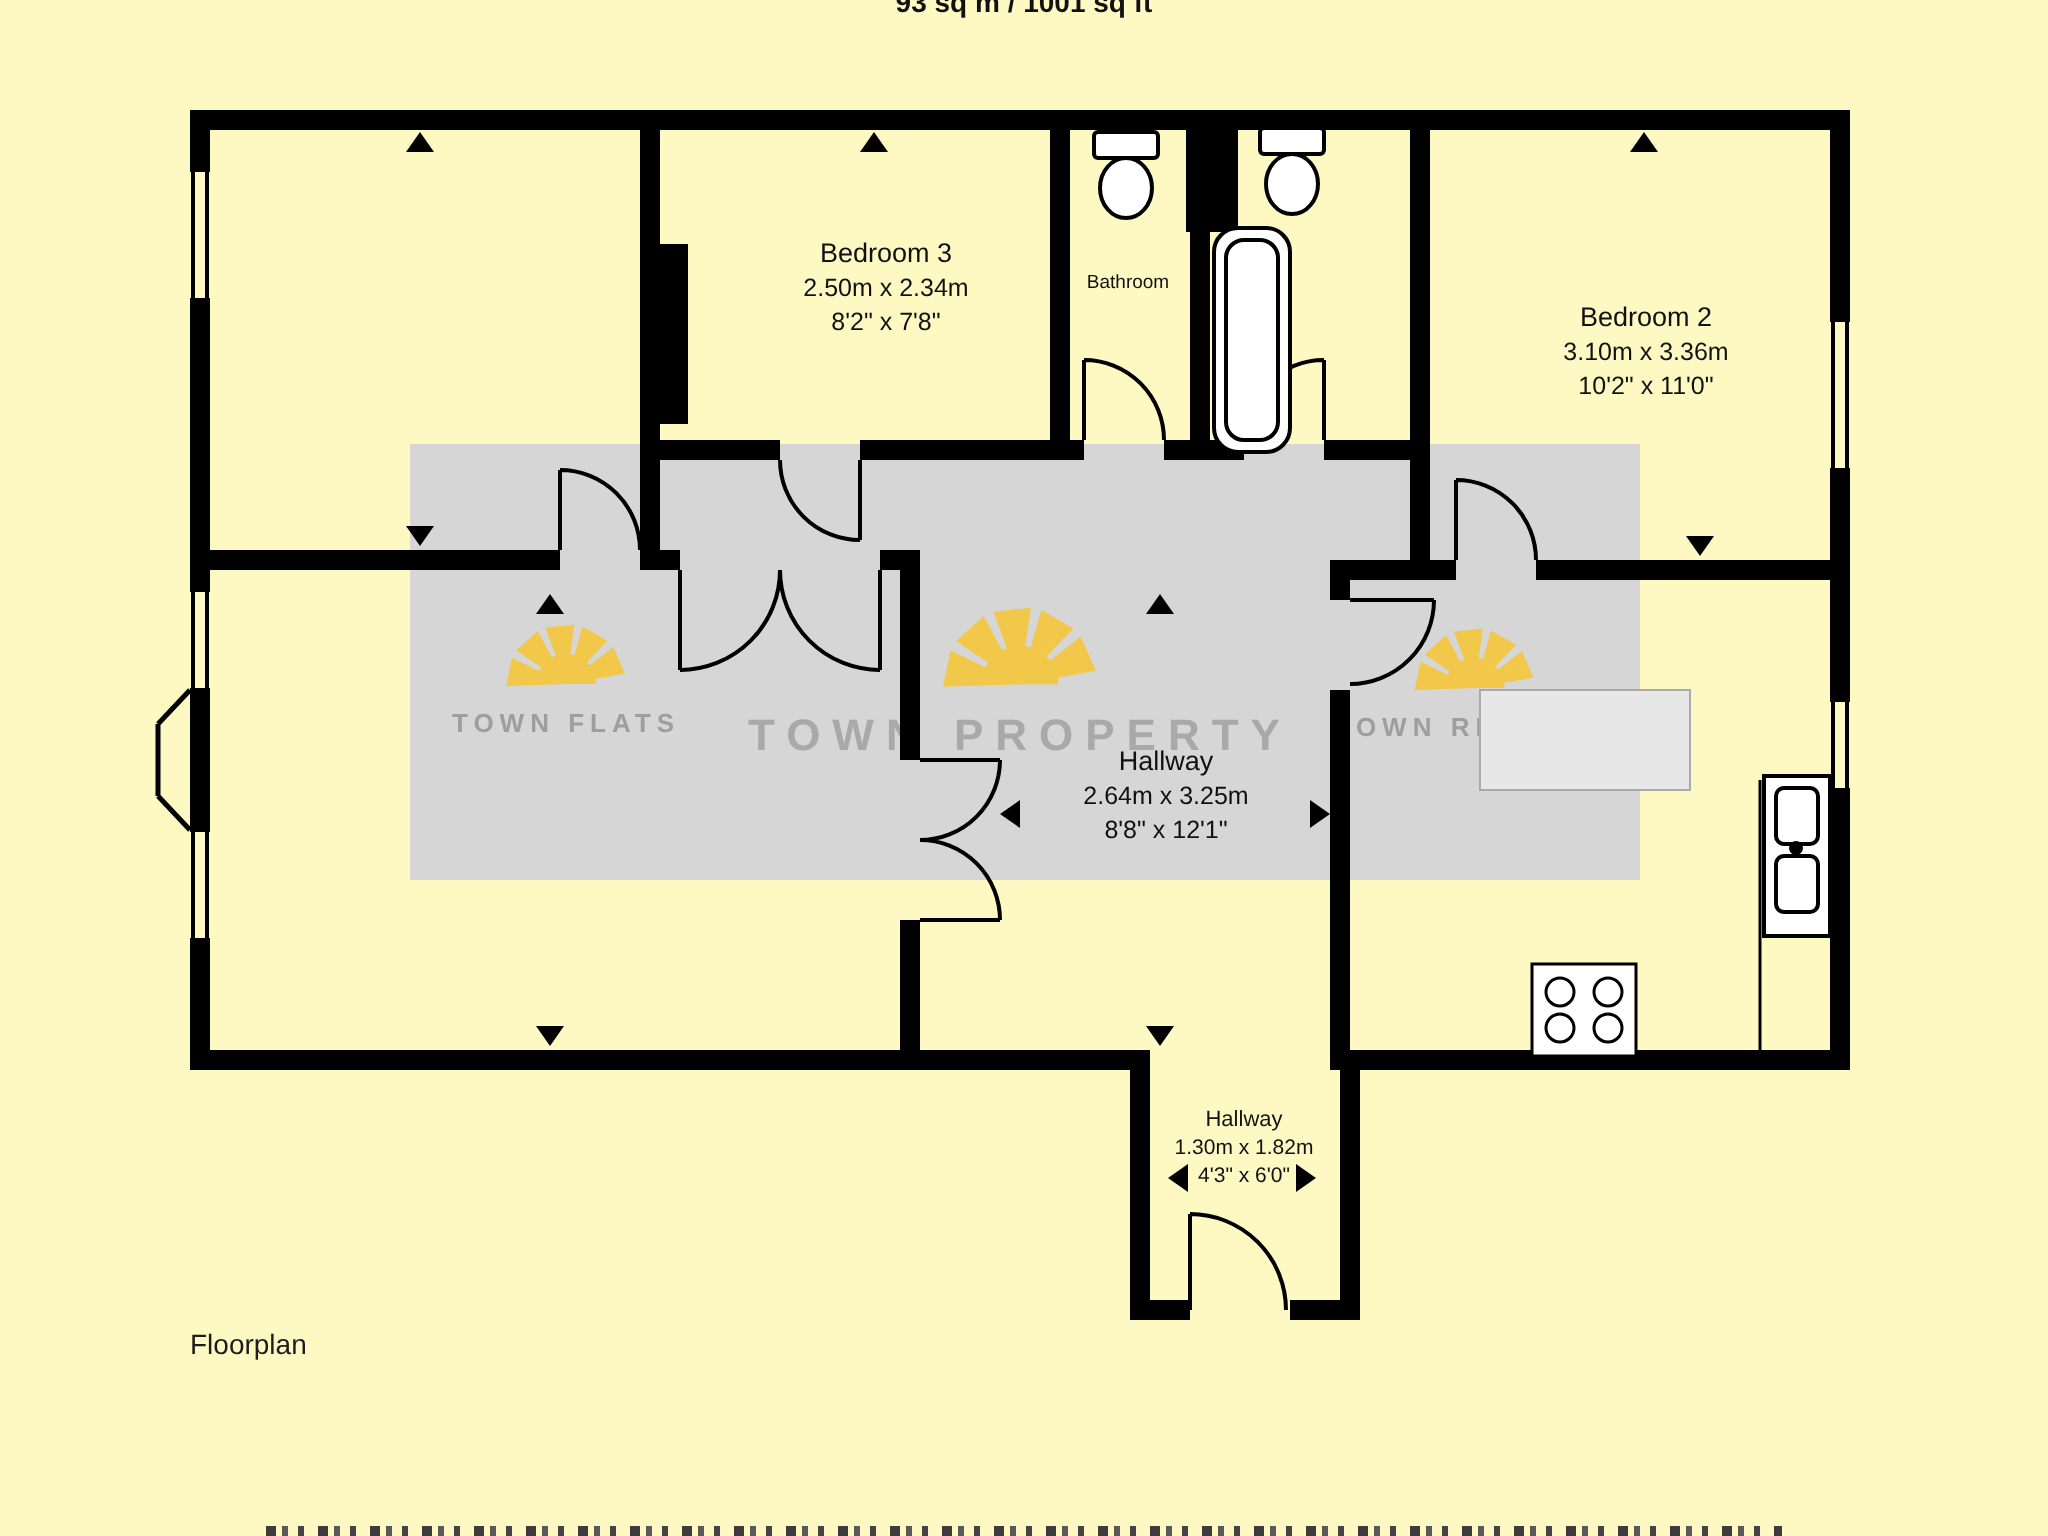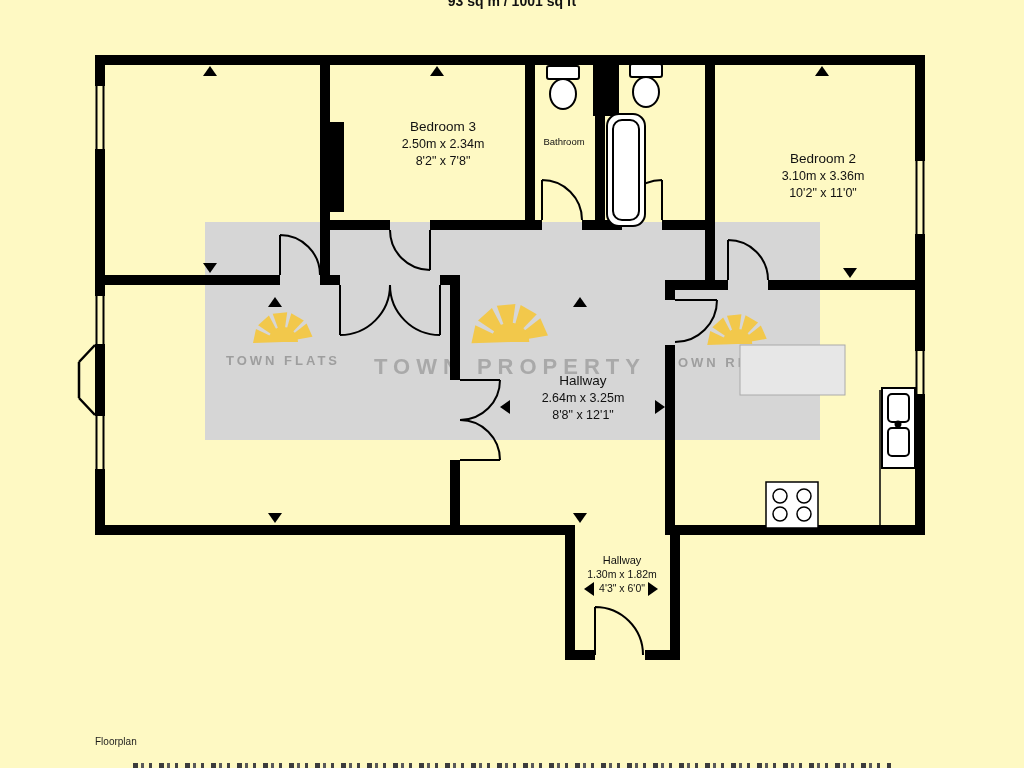--- a/index.html
+++ b/index.html
@@ -1,20 +1,20 @@
 <!DOCTYPE html>
 <html><head>
 <meta charset="utf-8">
 <style>
   html,body{margin:0;padding:0;background:#fff;}
   .canvas{position:relative;width:1024px;height:768px;background:#fef9c3;overflow:hidden;
           font-family:"Liberation Sans",sans-serif;color:#111;}
   .header-area{position:absolute;top:-7px;left:0;width:100%;text-align:center;
                font-size:14px;font-weight:bold;color:#111;z-index:4;}
-  .footer-caption{position:absolute;left:95px;top:736px;font-size:10px;color:#1d1d1d;z-index:4;}
+  .footer-caption{position:absolute;left:95px;top:664px;font-size:14px;color:#1d1d1d;z-index:4;}
   .truncated-line{position:absolute;left:133px;top:763px;width:758px;height:5px;z-index:4;
      background:repeating-linear-gradient(90deg,#3c3c3c 0 5px,transparent 5px 8px,#5a5a5a 8px 11px,
                 transparent 11px 16px,#444 16px 19px,transparent 19px 26px);}
   .wm-band{position:absolute;left:205px;top:222px;width:615px;height:218px;background:#d6d6d6;z-index:1;}
   .svg-layer{position:absolute;left:0;top:0;z-index:2;}
   .room-label{position:absolute;transform:translateX(-50%);text-align:center;z-index:3;white-space:nowrap;}
   .rname{font-size:13.5px;font-weight:normal;line-height:18px;}
   .rdim{font-size:12.5px;line-height:17px;}
   .small-label .rname{font-size:11px;line-height:14px;}
   .small-label .rdim{font-size:10.5px;line-height:14px;}

